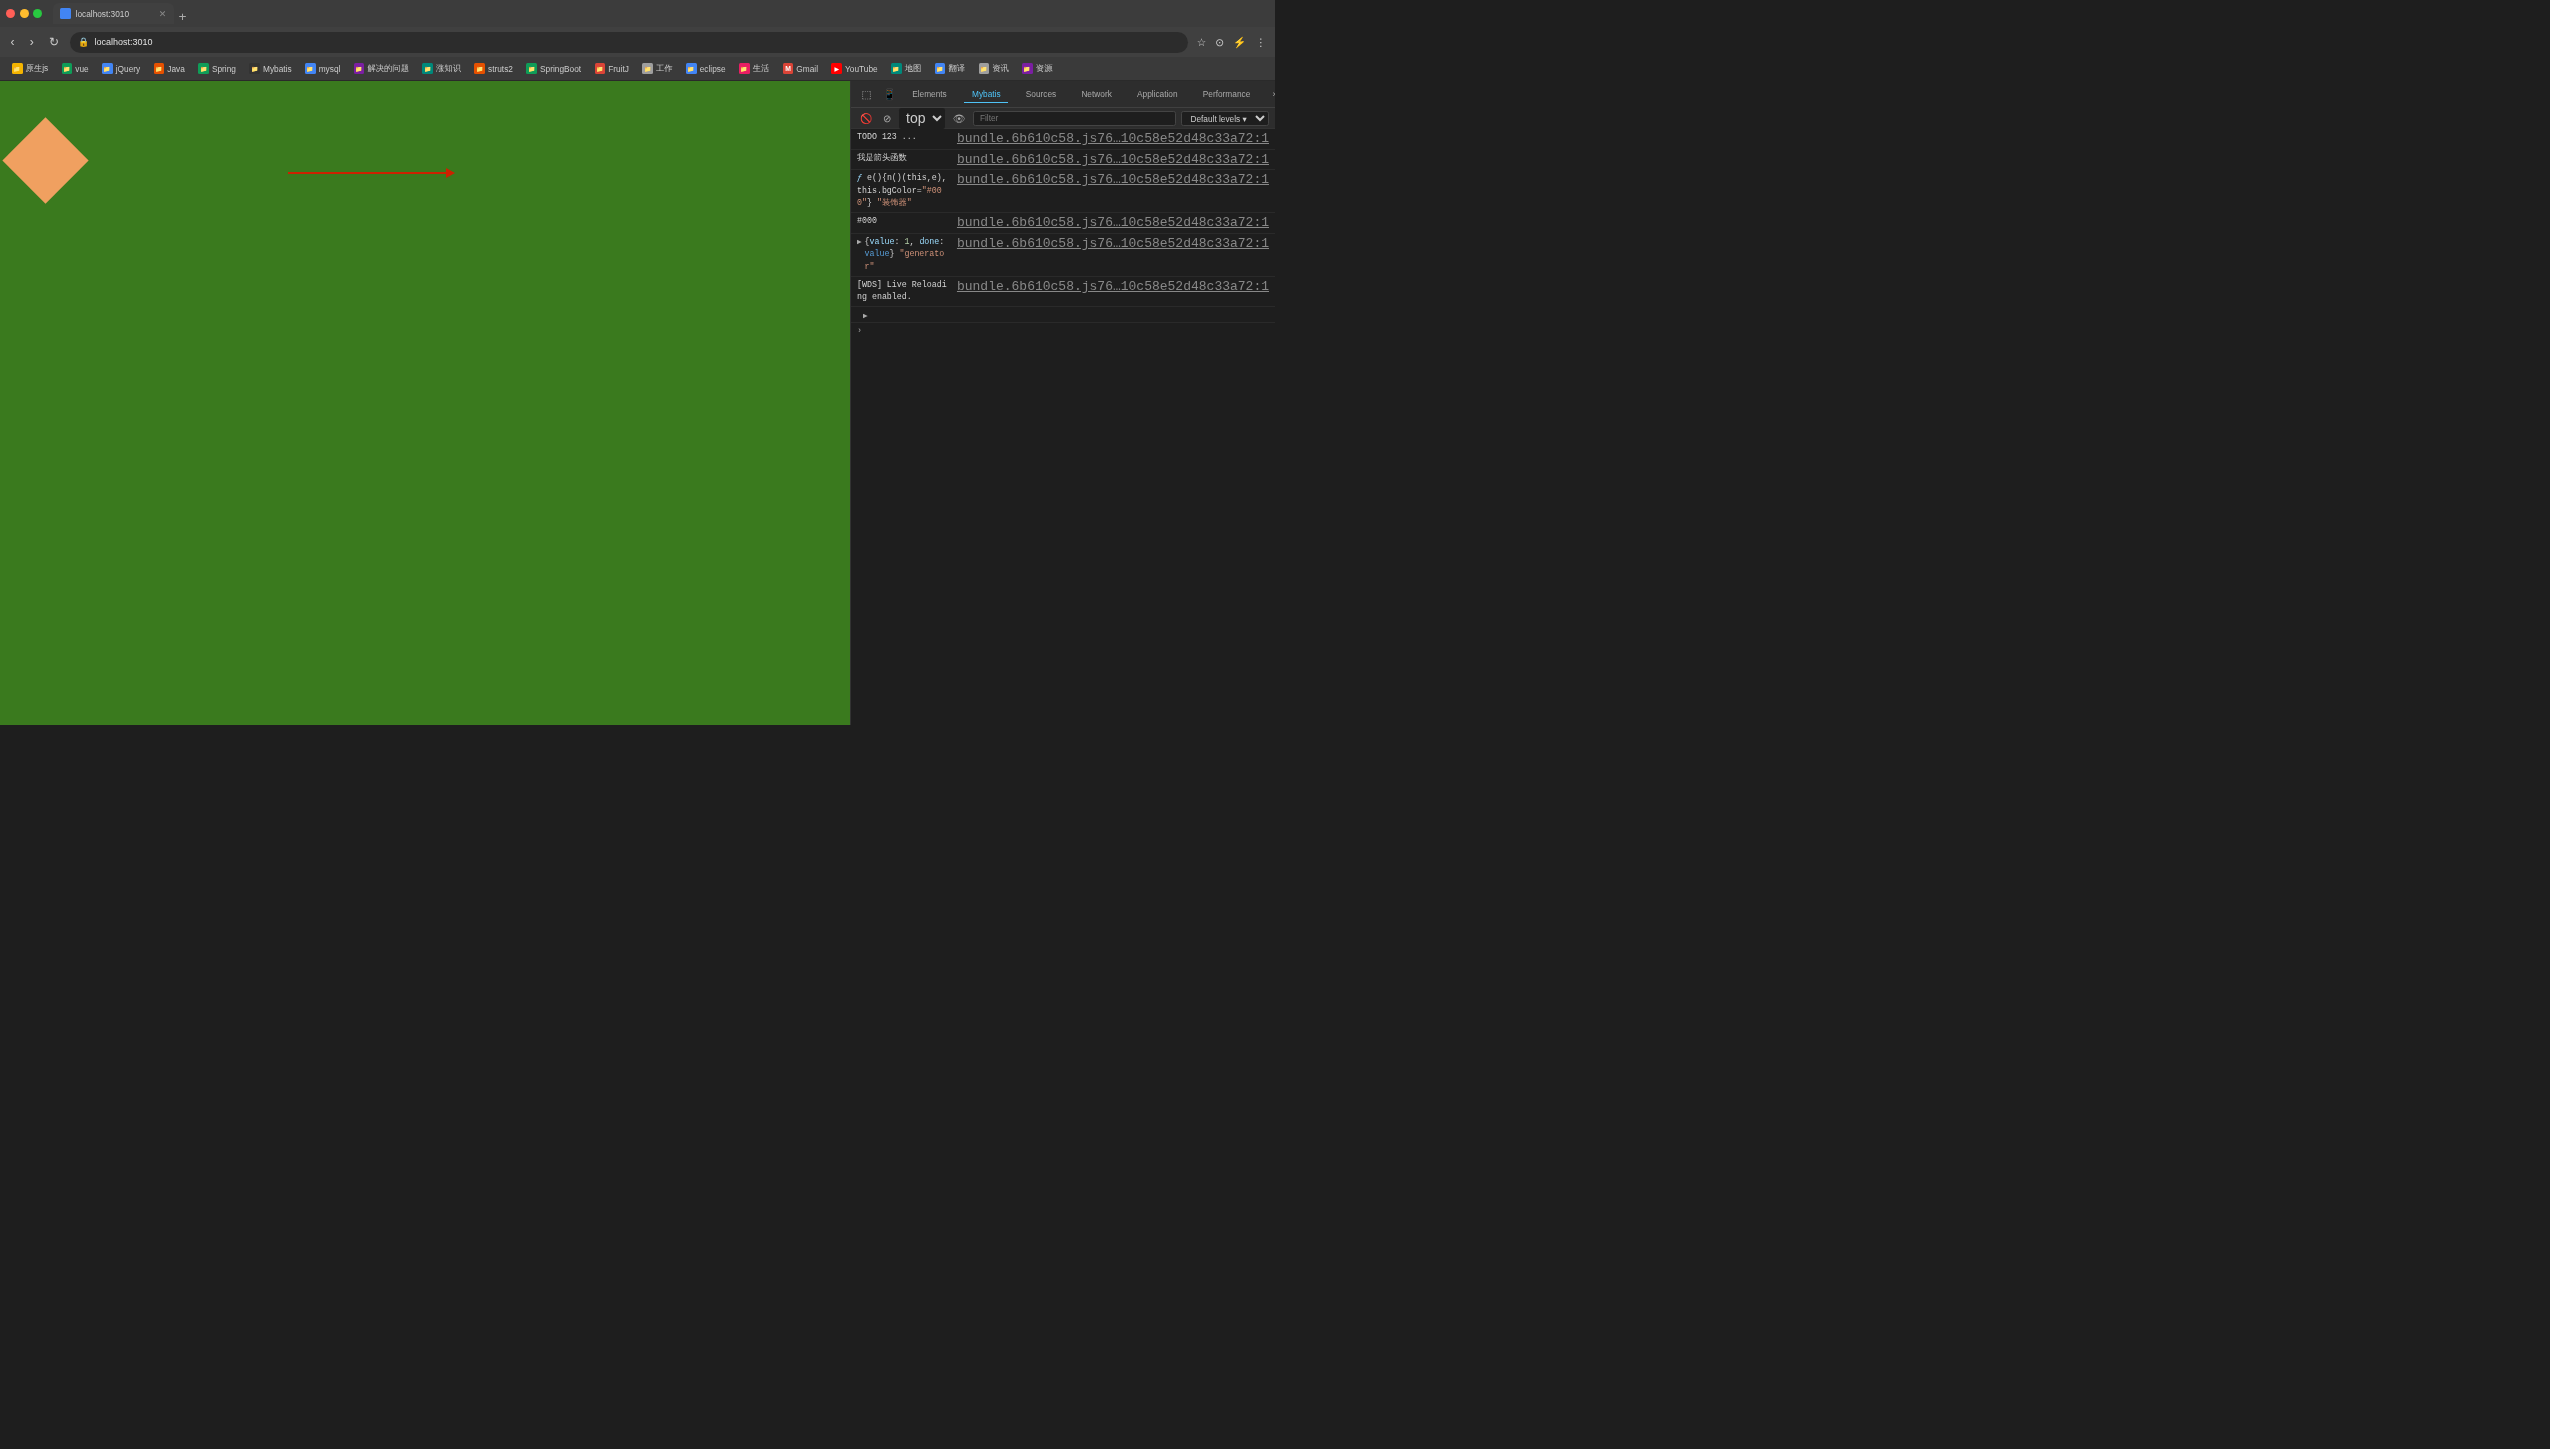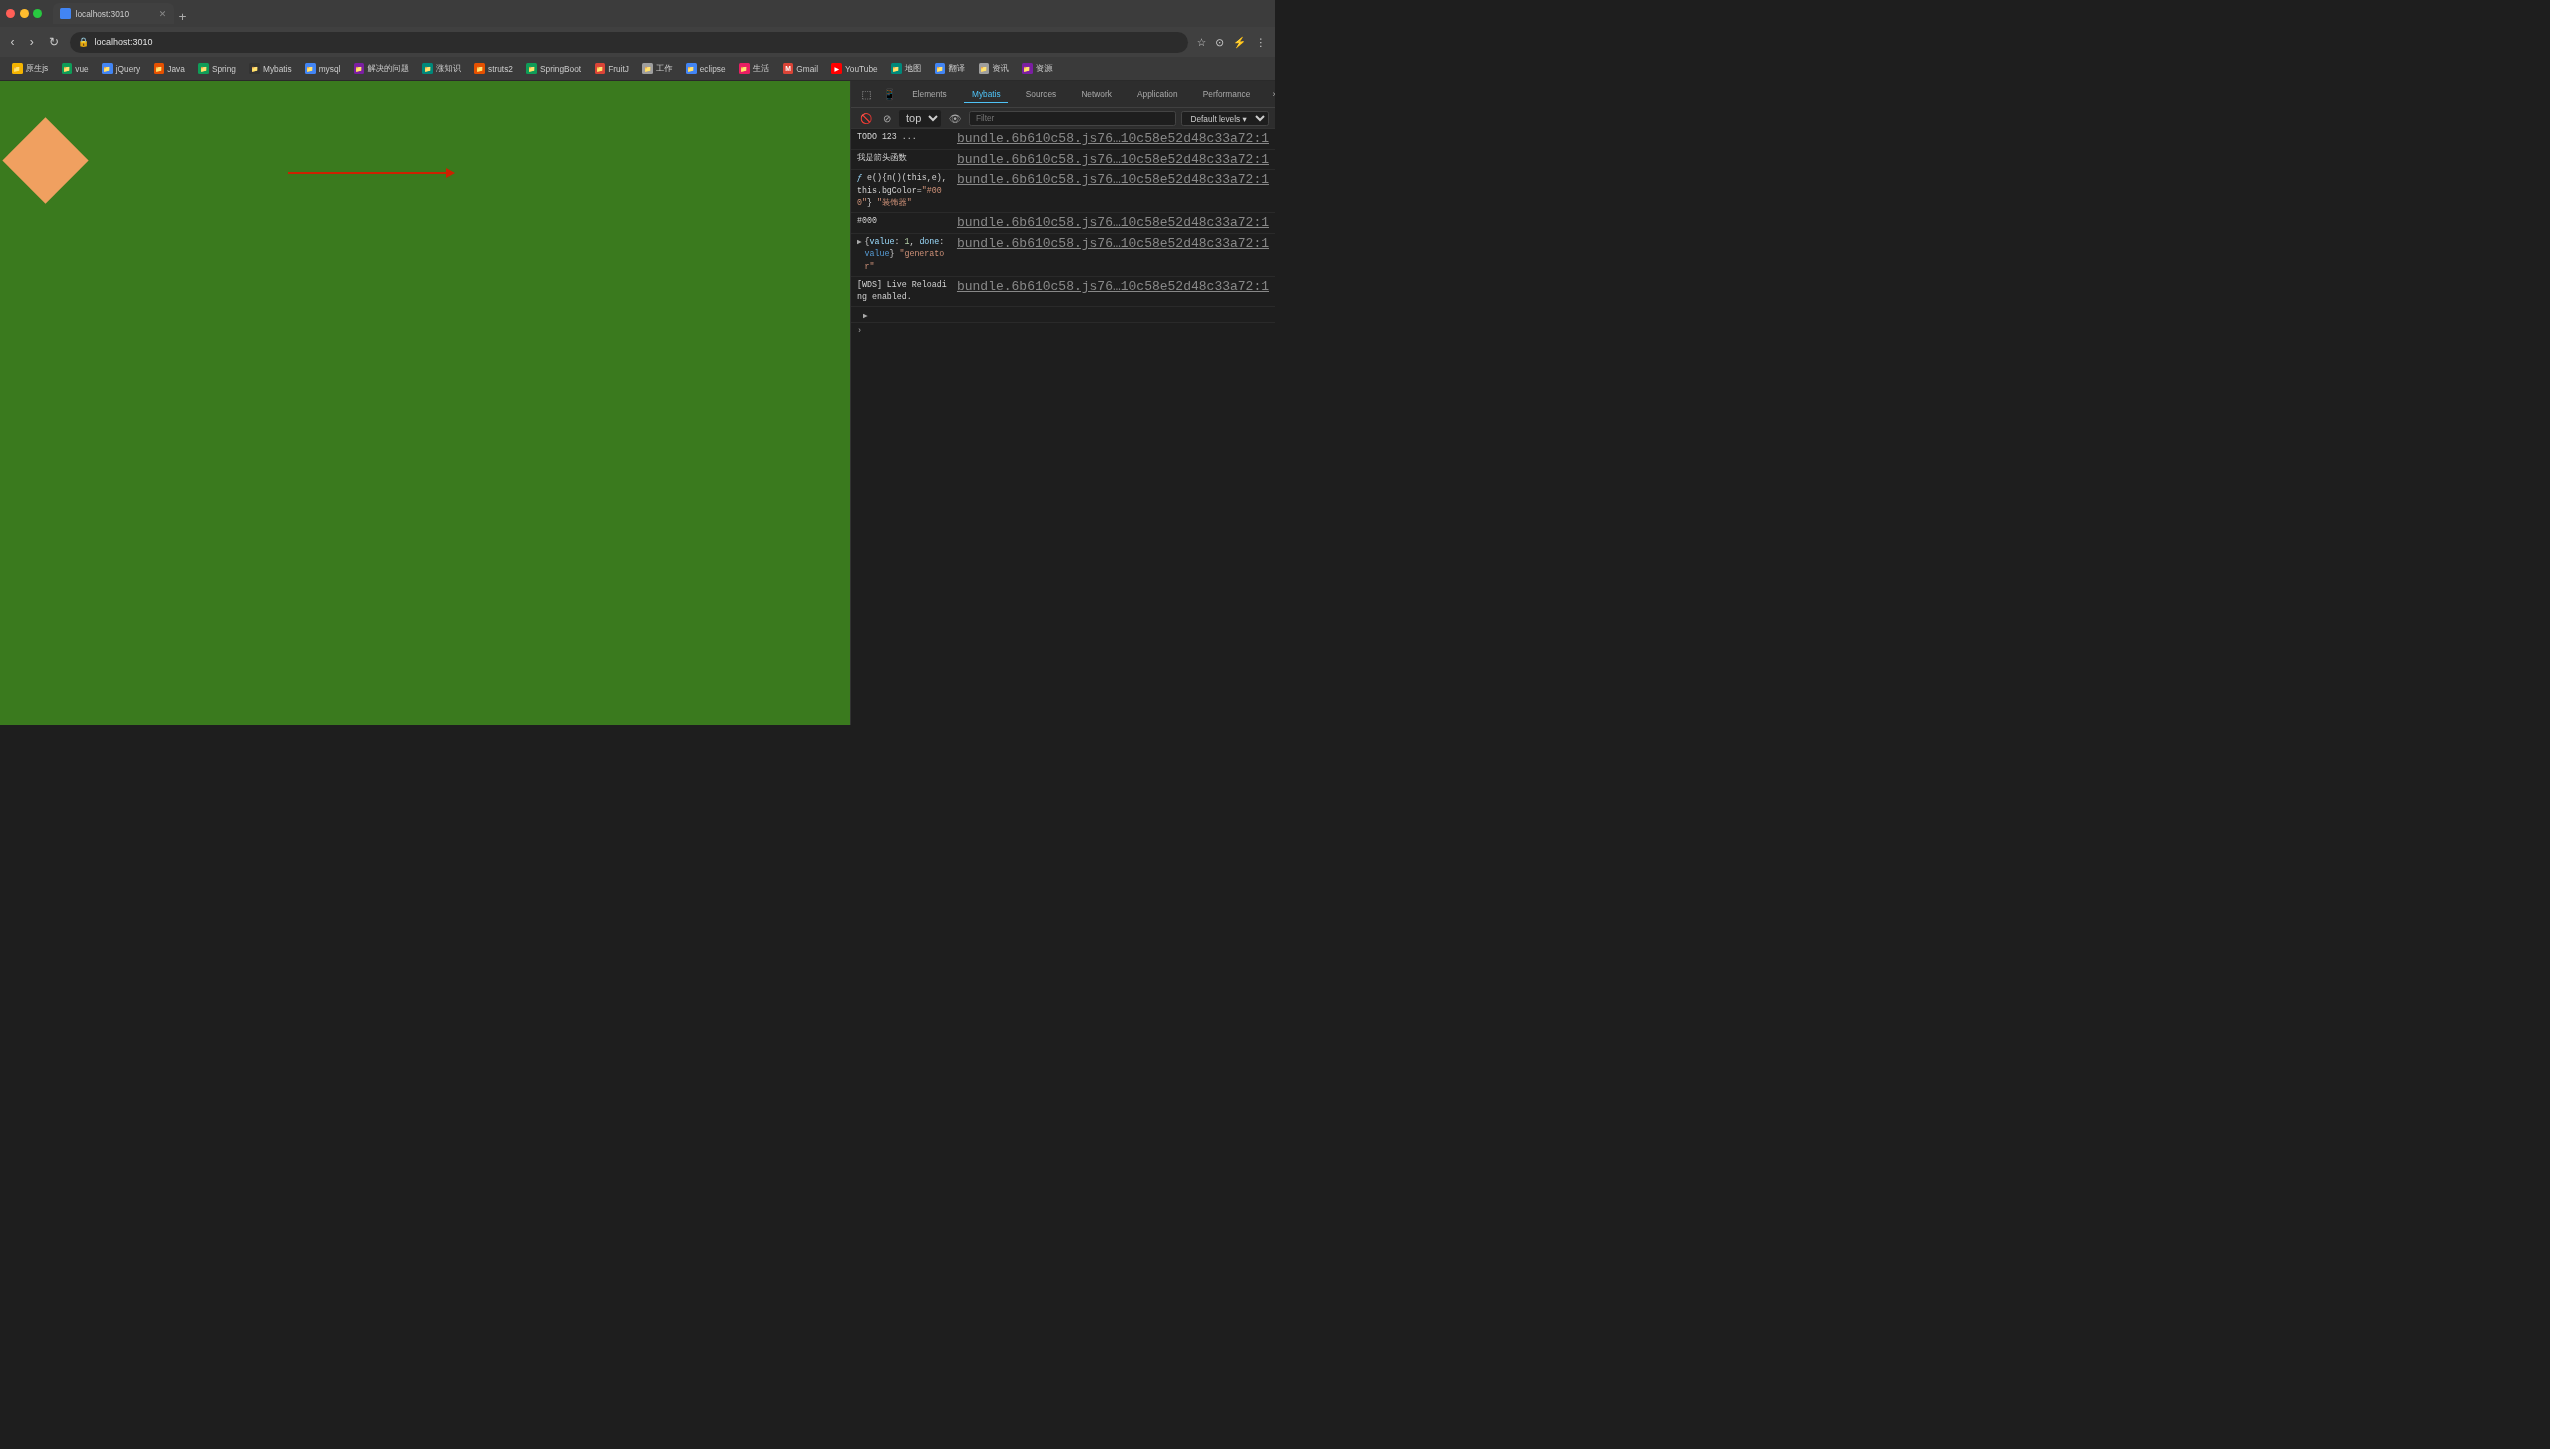--- a/index.html
+++ b/index.html
@@ -55,21 +55,21 @@
     .devtools-toolbar { background: #2d2d2d; height: 27px; display: flex; align-items: center; padding: 0 6px; gap: 3px; border-bottom: 0.8px solid #404040; }
     .dt-icon-btn { background: none; border: none; color: #aaa; font-size: 10.6px; cursor: pointer; padding: 3px 4.6px; border-radius: 2.3px; }
     .devtools-tabs { display: flex; align-items: center; flex: 1; gap: 10px; }
     .dt-tab { padding: 3px 7.6px; font-size: 8.3px; color: #aaa; cursor: pointer; border-bottom: 1.5px solid transparent; white-space: nowrap; }
     .dt-tab.active { color: #4fc3f7; border-bottom-color: #4fc3f7; }
     .dt-more { color: #aaa; font-size: 9px; cursor: pointer; padding: 0 4.6px; }
 
     
     .console-toolbar { background: #2d2d2d; height: 21px; display: flex; align-items: center; padding: 0 6px; gap: 4.6px; border-bottom: 0.8px solid #333; }
     .ct-btn { background: none; border: none; color: #aaa; font-size: 10px; cursor: pointer; padding: 1.5px 3px; border-radius: 2.3px; }
-    .context-select { background: #1e1e1e; border: none; color: #ccc; font-size: 11px; padding: 1.5px 3px; border-radius: 2.3px; cursor: pointer; outline: none; }
+    .context-select { background: #1e1e1e; border: none; color: #ccc; font-size: 14px; padding: 1.5px 3px; border-radius: 2.3px; cursor: pointer; outline: none; }
     .filter-input { background: #1e1e1e; border: 0.8px solid #444; color: #ccc; font-size: 8.3px; padding: 1.5px 6px; border-radius: 2.3px; flex: 1; outline: none; height: 15px; }
     .level-select { background: #1e1e1e; border: 0.8px solid #444; color: #ccc; font-size: 8.3px; padding: 1.5px 4.6px; border-radius: 2.3px; cursor: pointer; outline: none; height: 15px; }
 
     
     .console-output { flex: 1; overflow-y: auto; font-family: 'Courier New', Consolas, monospace; font-size: 8.3px; }
     .console-row { display: flex; align-items: flex-start; padding: 2.3px 6px; border-bottom: 0.8px solid #2a2a2a; min-height: 15px; }
     .console-row.log { color: #d4d4d4; }
     .console-row.expandable { cursor: pointer; }
     .console-expand { color: #aaa; margin-right: 3px; font-size: 7.6px; margin-top: 1.5px; }
     .console-msg { flex: 1; color: #d4d4d4; line-height: 1.5; word-break: break-all; }

